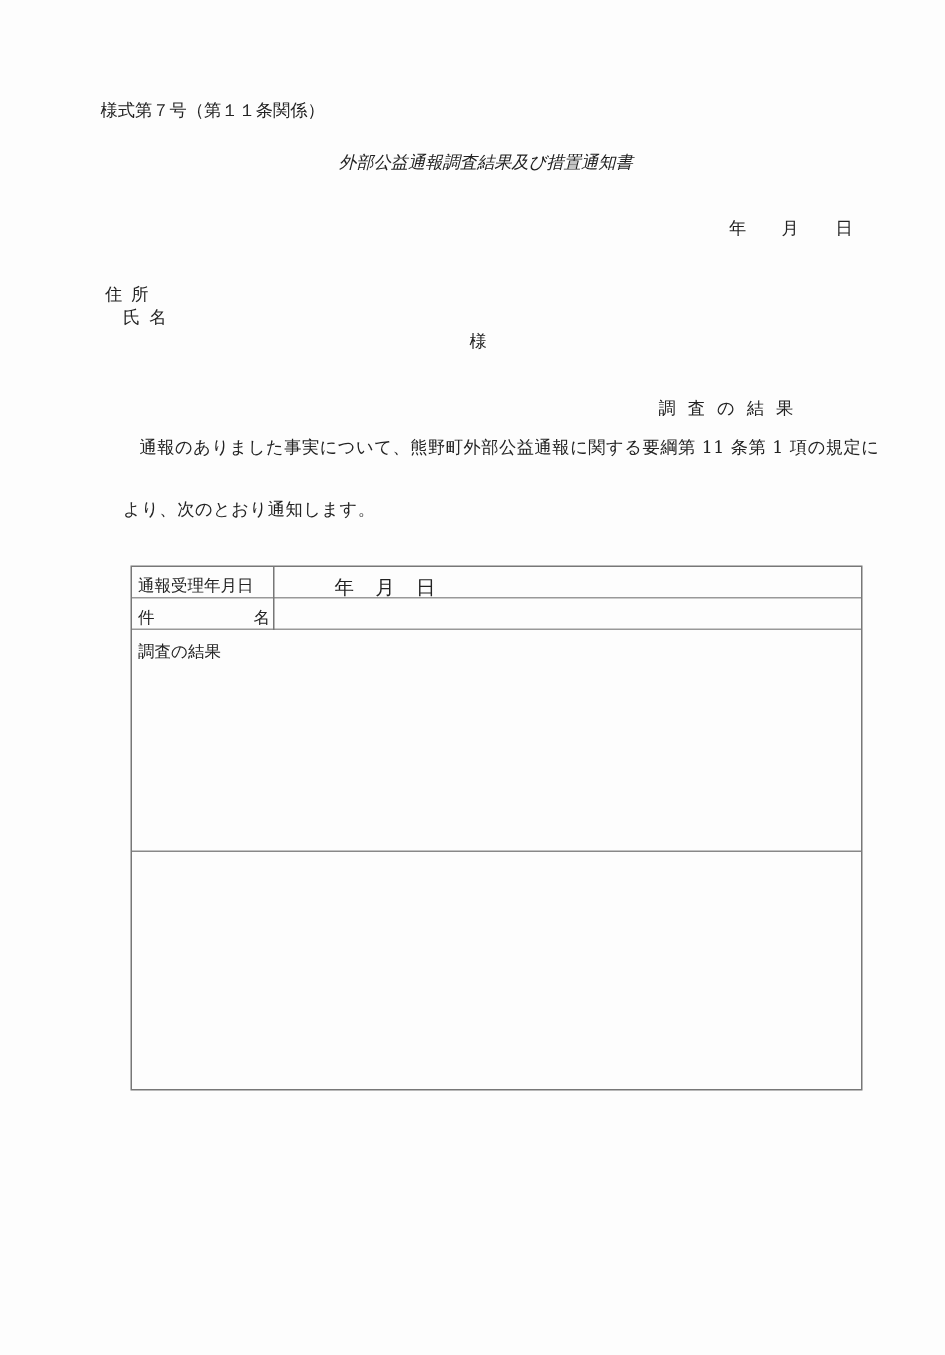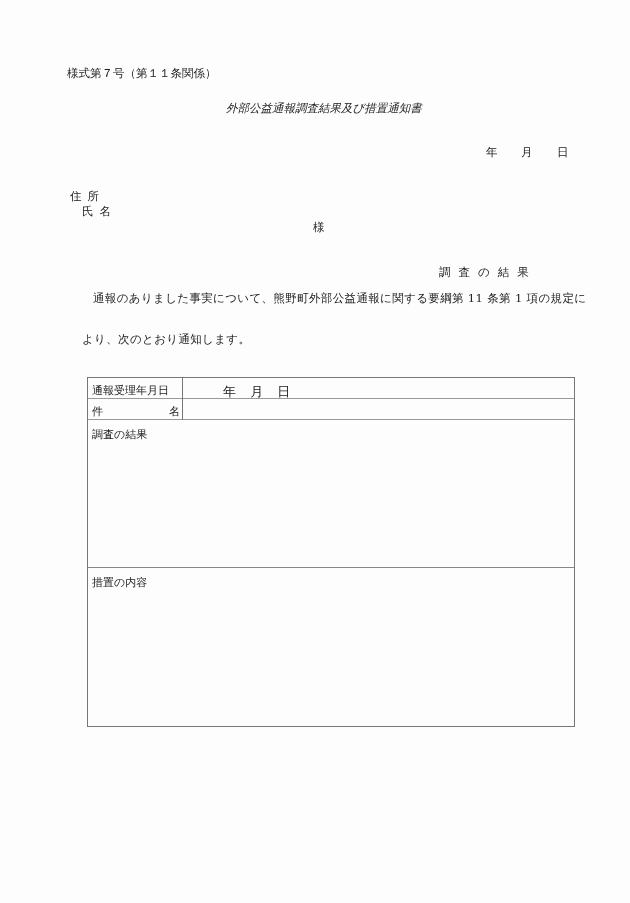--- a/index.html
+++ b/index.html
@@ -60,17 +60,13 @@
     <span class="cell-label kenmei">
       <span>件</span>
       <span>名</span>
     </span>
   </div>
   <div class="vdiv"></div>
   <div class="sec1">
     <span class="sec-label">調査の結果</span>
     <div class="field"></div>
   </div>
-  <div class="sec2">
-    <span class="sec-label">措置の内容</span>
-    <div class="field"></div>
-  </div>
 </div>
 
 </body></html>

